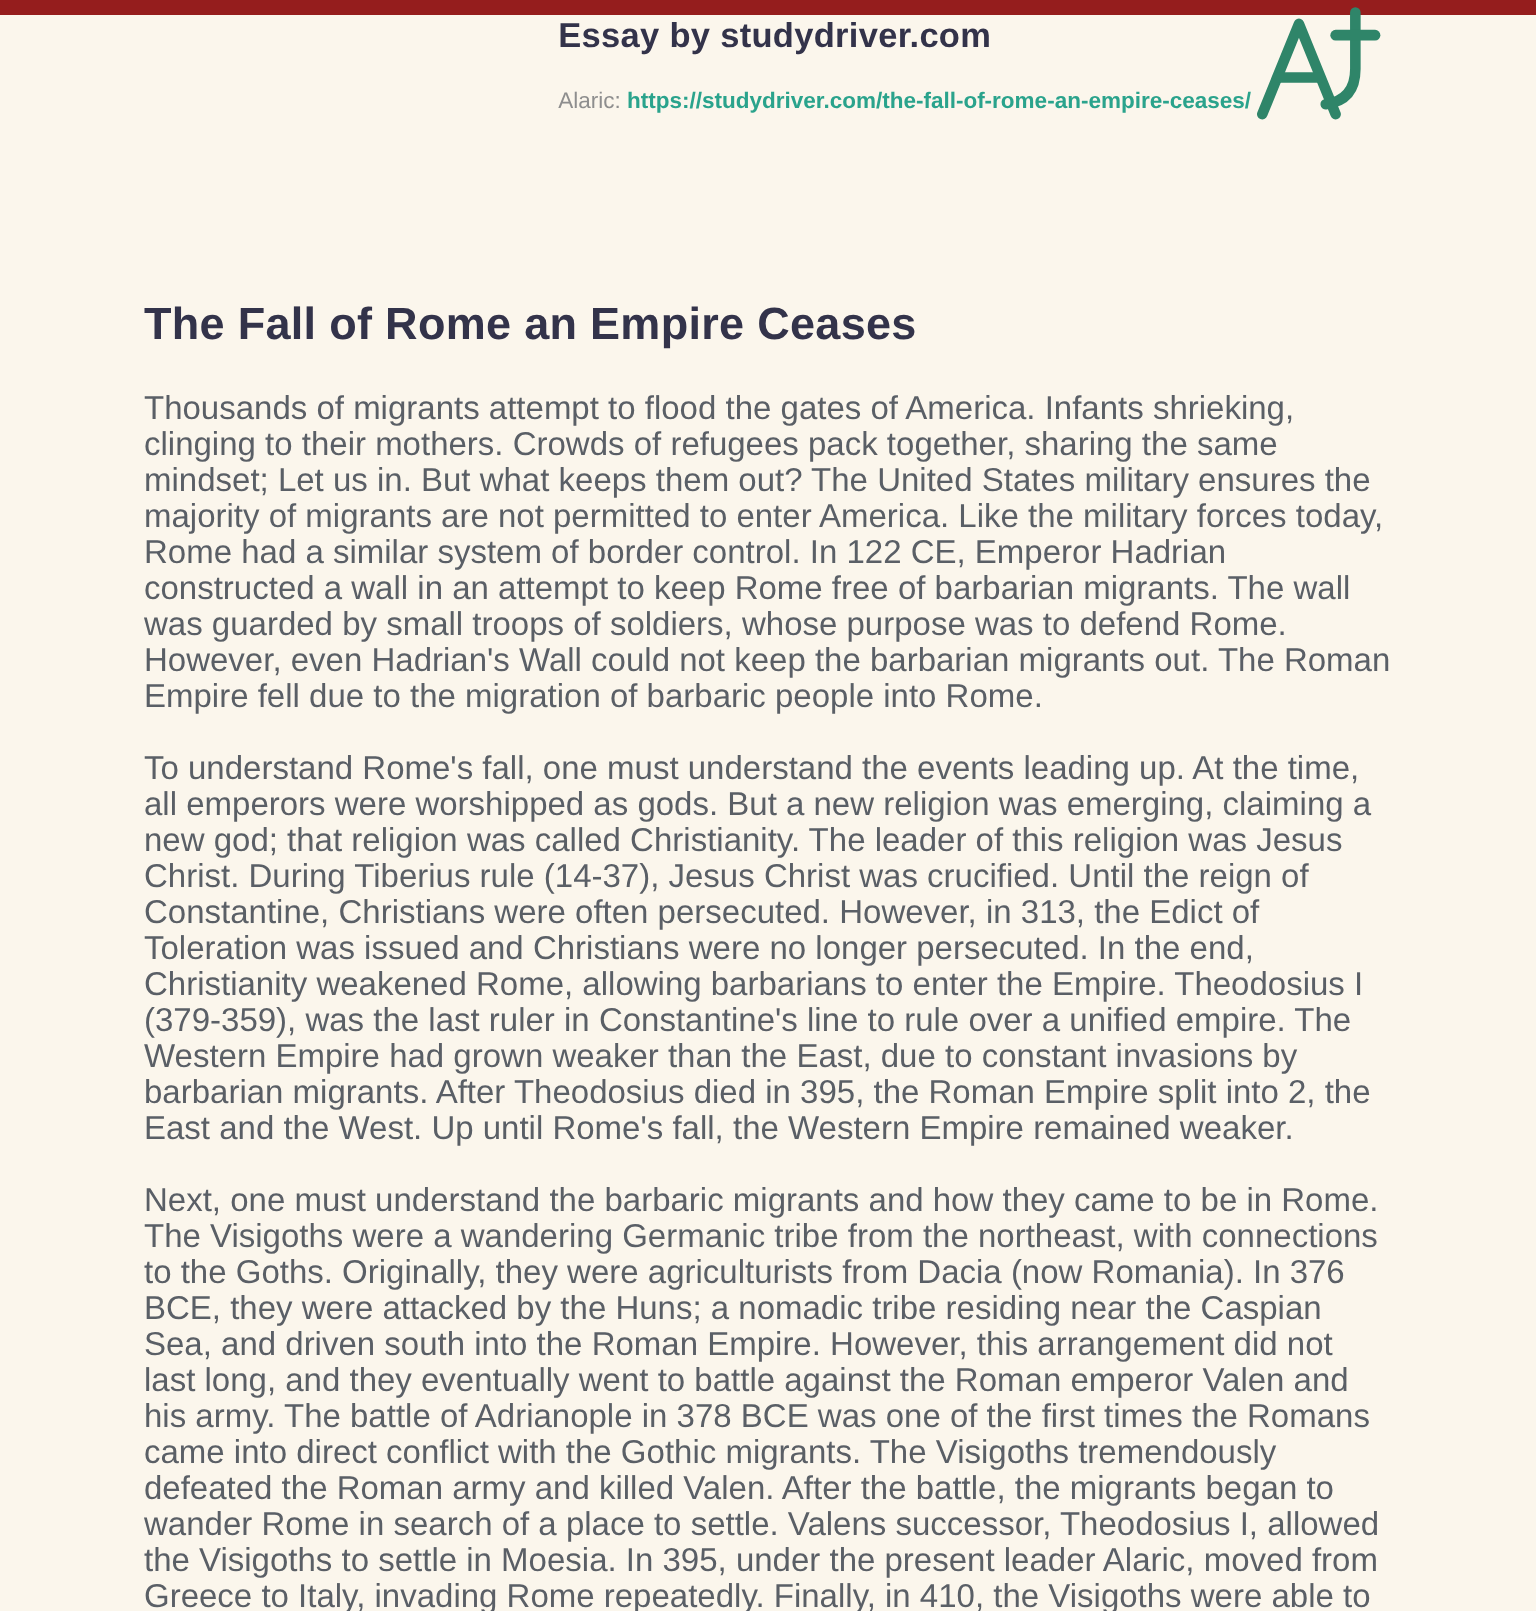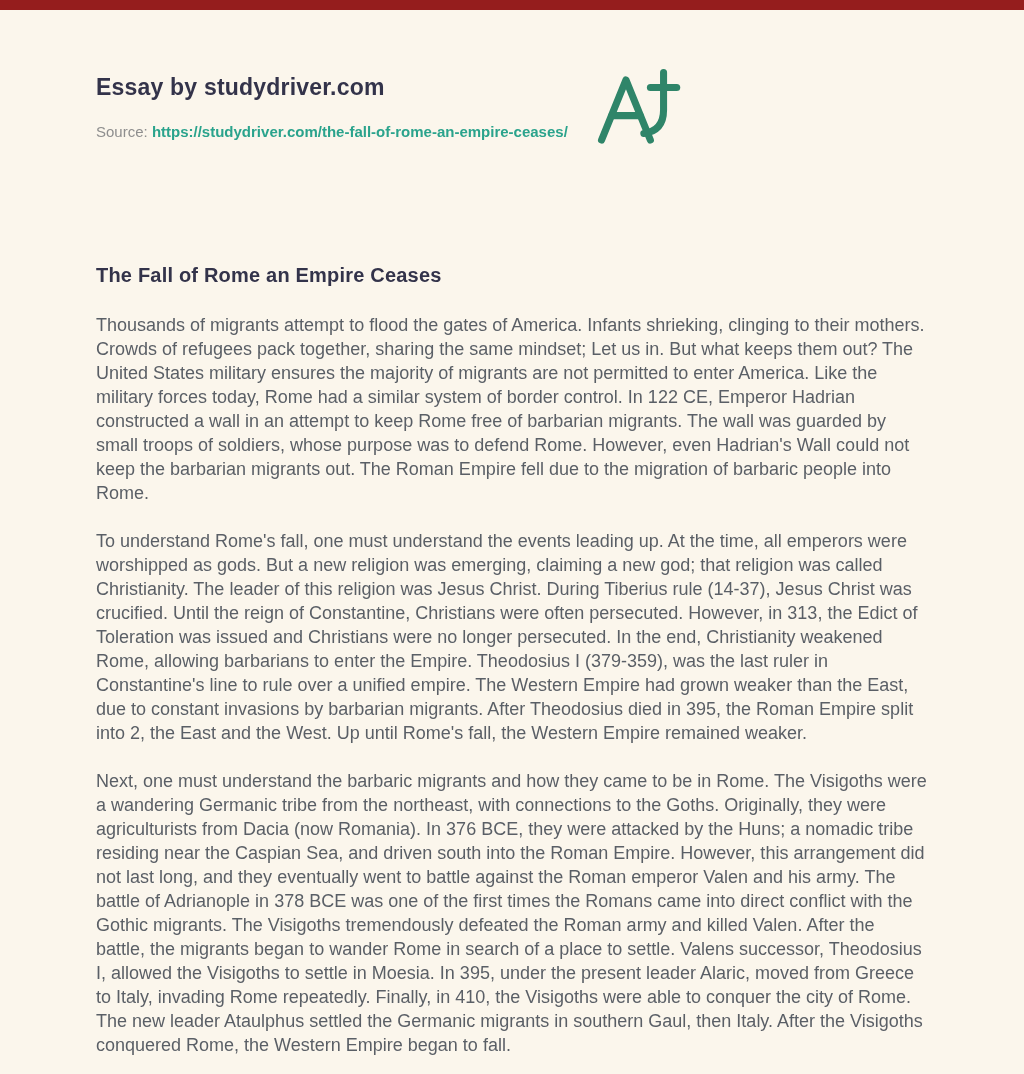--- a/index.html
+++ b/index.html
@@ -14,25 +14,23 @@
   }
   .top-bar {
     width: 100%;
     height: 10px;
     background: #951d1d;
   }
   .container {
     padding: 0 96px;
   }
   header {
-    margin-top: 64px;
     display: flex;
-    justify-content: flex-start;
+    justify-content: flex-end;
     align-items: flex-start;
-    gap: 26px;
   }
   .site-title {
     font-size: 23px;
     font-weight: 700;
     color: #33334a;
     letter-spacing: 0.2px;
   }
   .source-line {
     margin-top: 22px;
     font-size: 15px;
@@ -47,47 +45,47 @@
   .logo {
     margin-top: -8px;
   }
   .logo svg {
     width: 94px;
     height: 88px;
     display: block;
   }
   .essay-title {
     margin-top: 110px;
-    font-size: 20px;
+    font-size: 30px;
     font-weight: 600;
     color: #33334a;
     letter-spacing: 0.2px;
   }
   .essay-body {
     margin-top: 26px;
   }
   .essay-body p {
-    font-size: 18px;
+    font-size: 22px;
     line-height: 24px;
     color: #5a5f66;
     margin-bottom: 24px;
   }
 </style>
 </head>
 <body>
 
 <div class="top-bar"></div>
 
 <div class="container">
 
   <header>
     <div class="header-left">
       <h1 class="site-title">Essay by studydriver.com</h1>
       <div class="source-line">
-        <span>Source:</span>
+        <span>Alaric:</span>
         <a class="source-link">https://studydriver.com/the-fall-of-rome-an-empire-ceases/</a>
       </div>
     </div>
     <div class="logo">
       <svg viewBox="0 0 100 92" fill="none" xmlns="http://www.w3.org/2000/svg">
         <path d="M8 78 L34 14 L60 78" stroke="#2f8569" stroke-width="7.5" stroke-linecap="round" stroke-linejoin="round"></path>
         <path d="M19 52 L49 52" stroke="#2f8569" stroke-width="7.5" stroke-linecap="round"></path>
         <path d="M74 6 L74 46 Q74 68 53 71" stroke="#2f8569" stroke-width="7.5" stroke-linecap="round"></path>
         <path d="M60 22 L88 22" stroke="#2f8569" stroke-width="7.5" stroke-linecap="round"></path>
       </svg>

